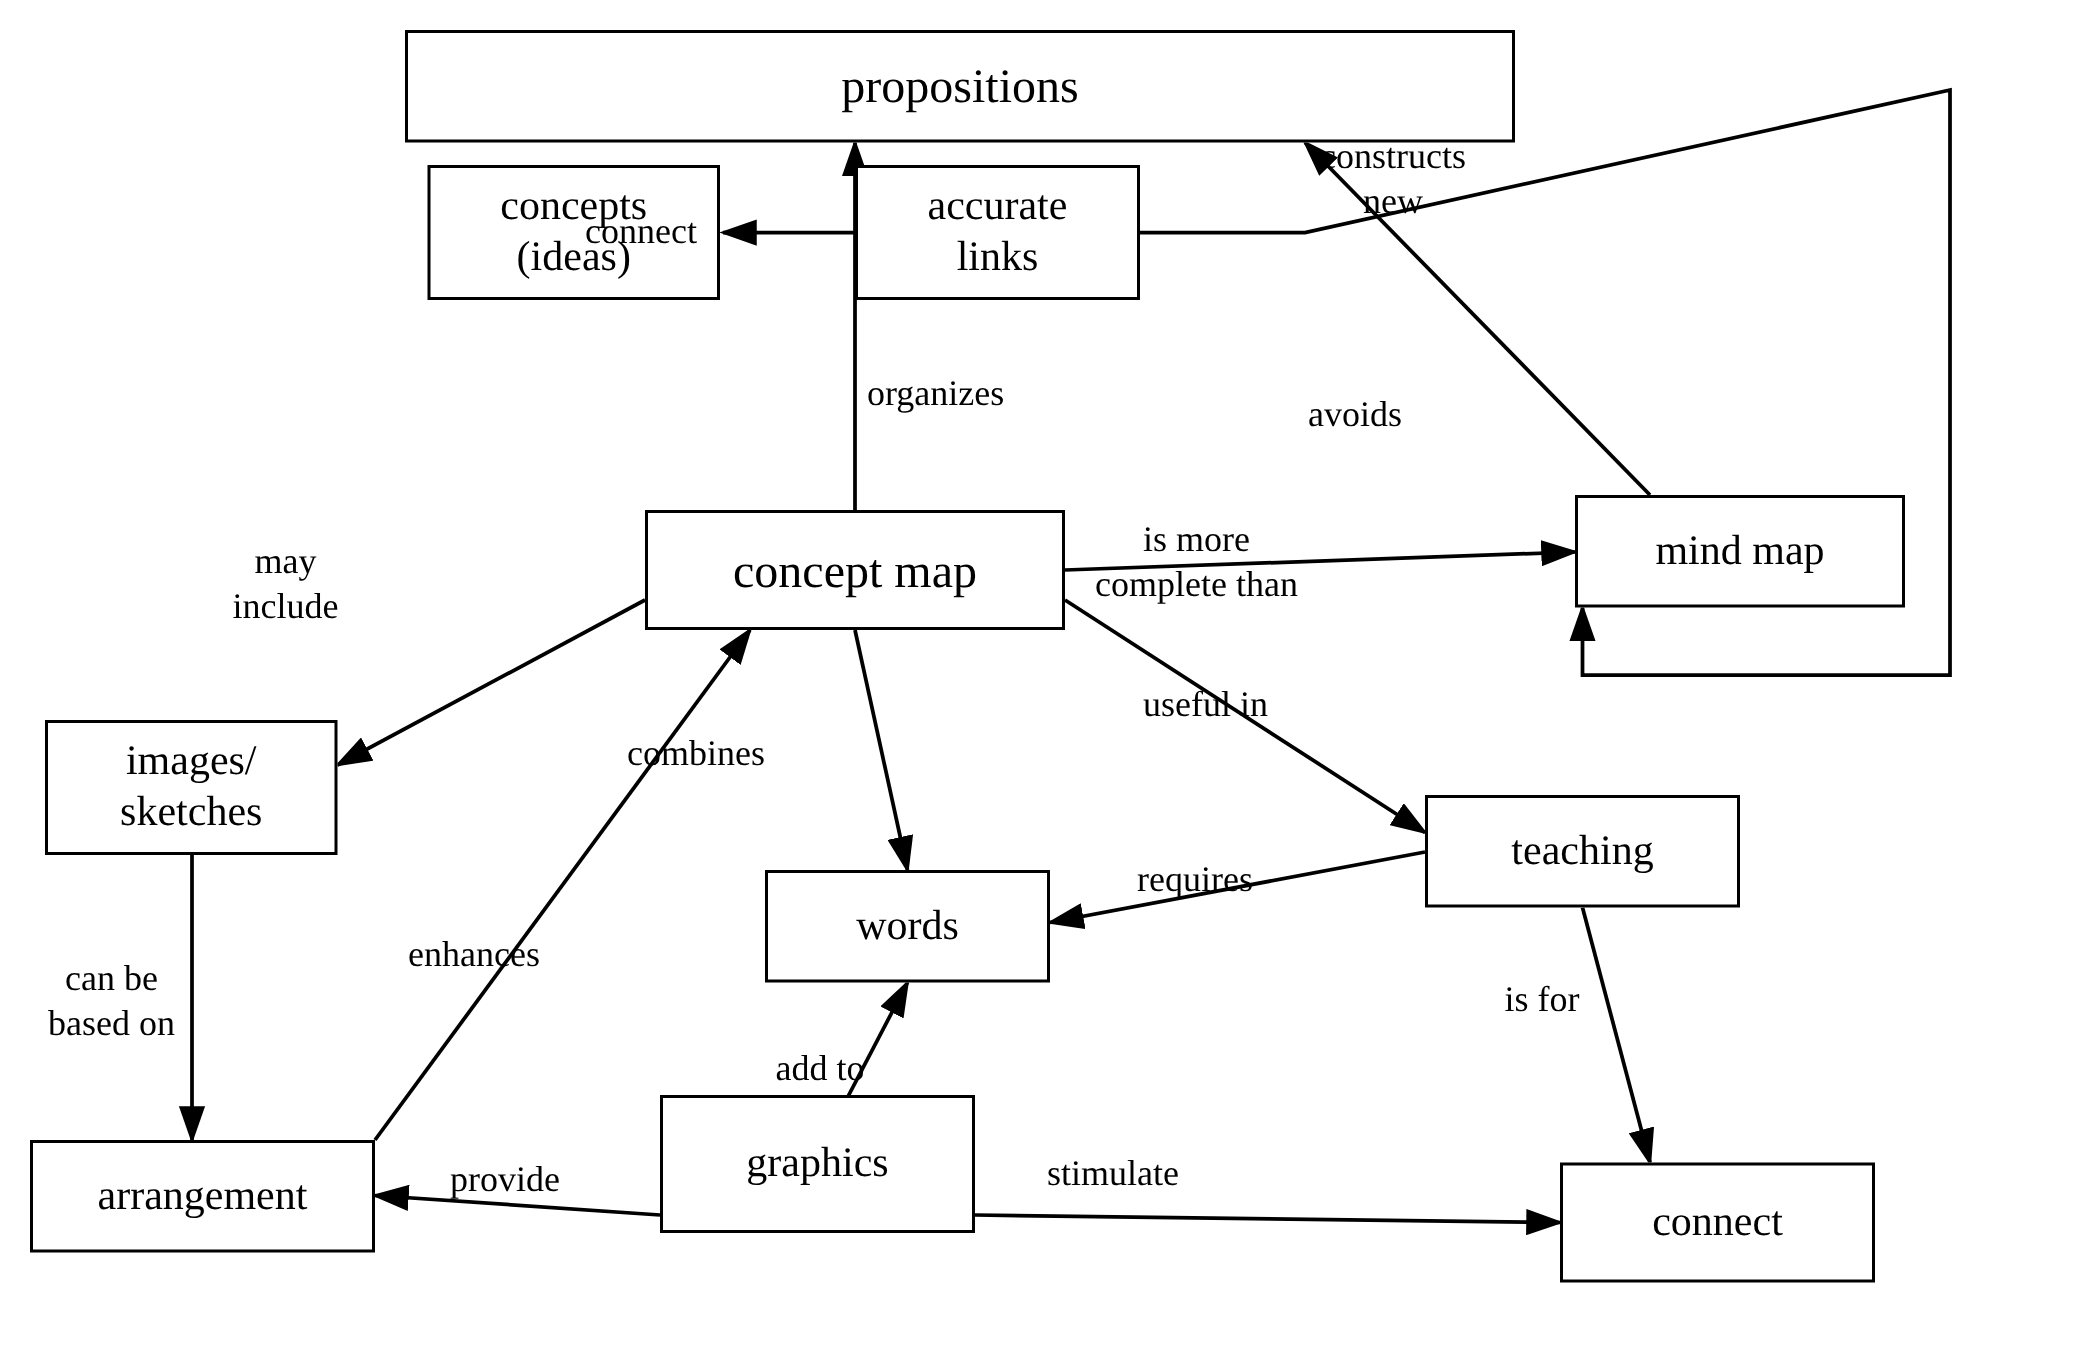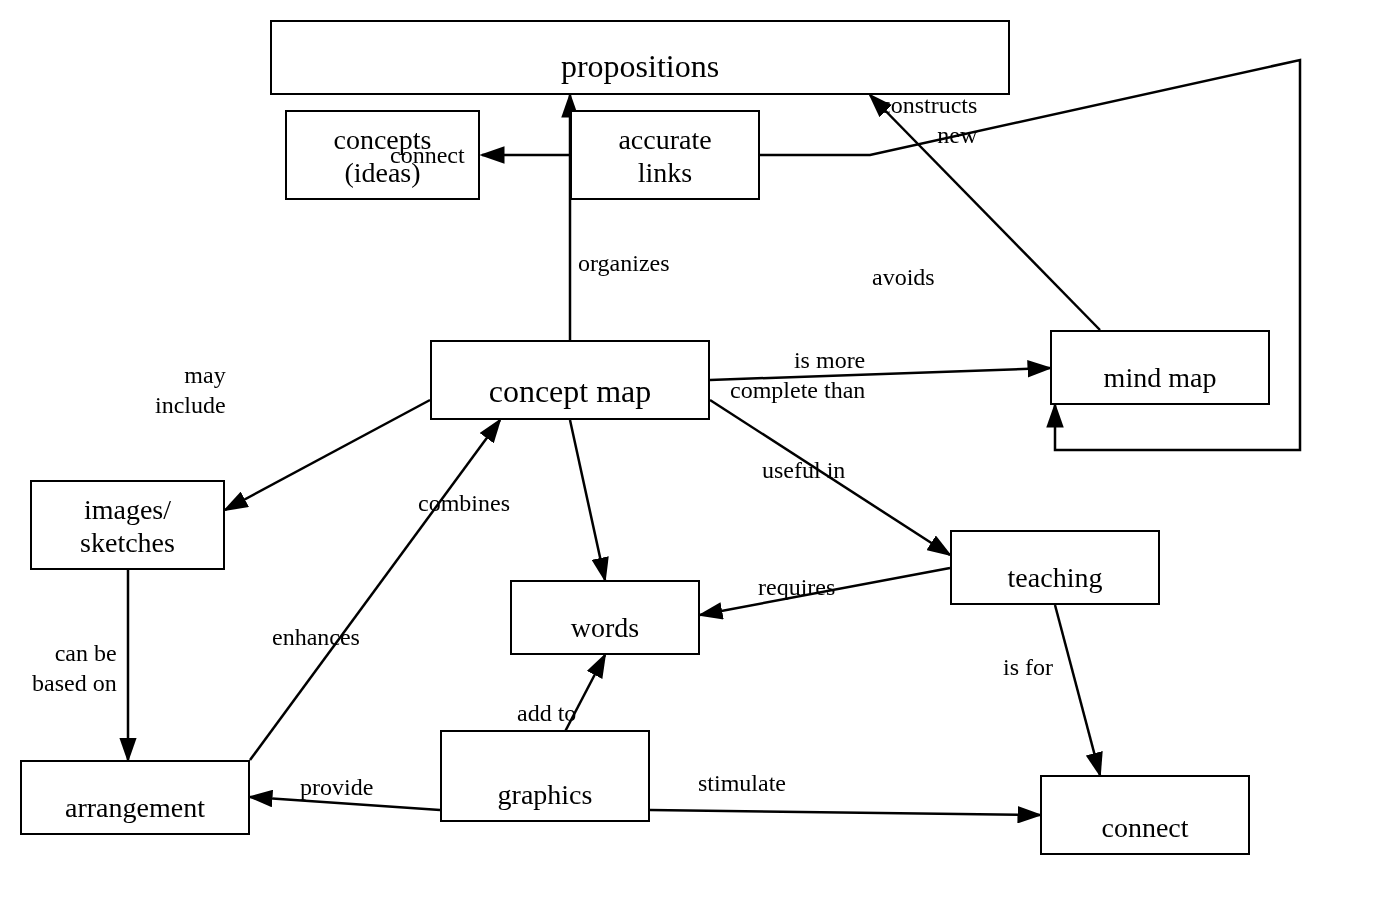--- a/index.html
+++ b/index.html
@@ -14,34 +14,34 @@
     .diagram {
       position: relative;
       width: 1397px;
       height: 900px;
     }
     .node {
       position: absolute;
       border: 2.5px solid #000;
       background: #fff;
       display: flex;
-      align-items: flex-end;
+      align-items: center;
       justify-content: center;
       text-align: center;
       font-size: 28px;
       line-height: 1.2;
       padding: 8px 12px;
     }
     .node.large {
       font-size: 32px;
     }
     .label {
       position: absolute;
       font-size: 24px;
-      text-align: right;
+      text-align: center;
       line-height: 1.25;
       color: #000;
       background: transparent;
     }
     svg.arrows {
       position: absolute;
       top: 0;
       left: 0;
       width: 1397px;
       height: 900px;

